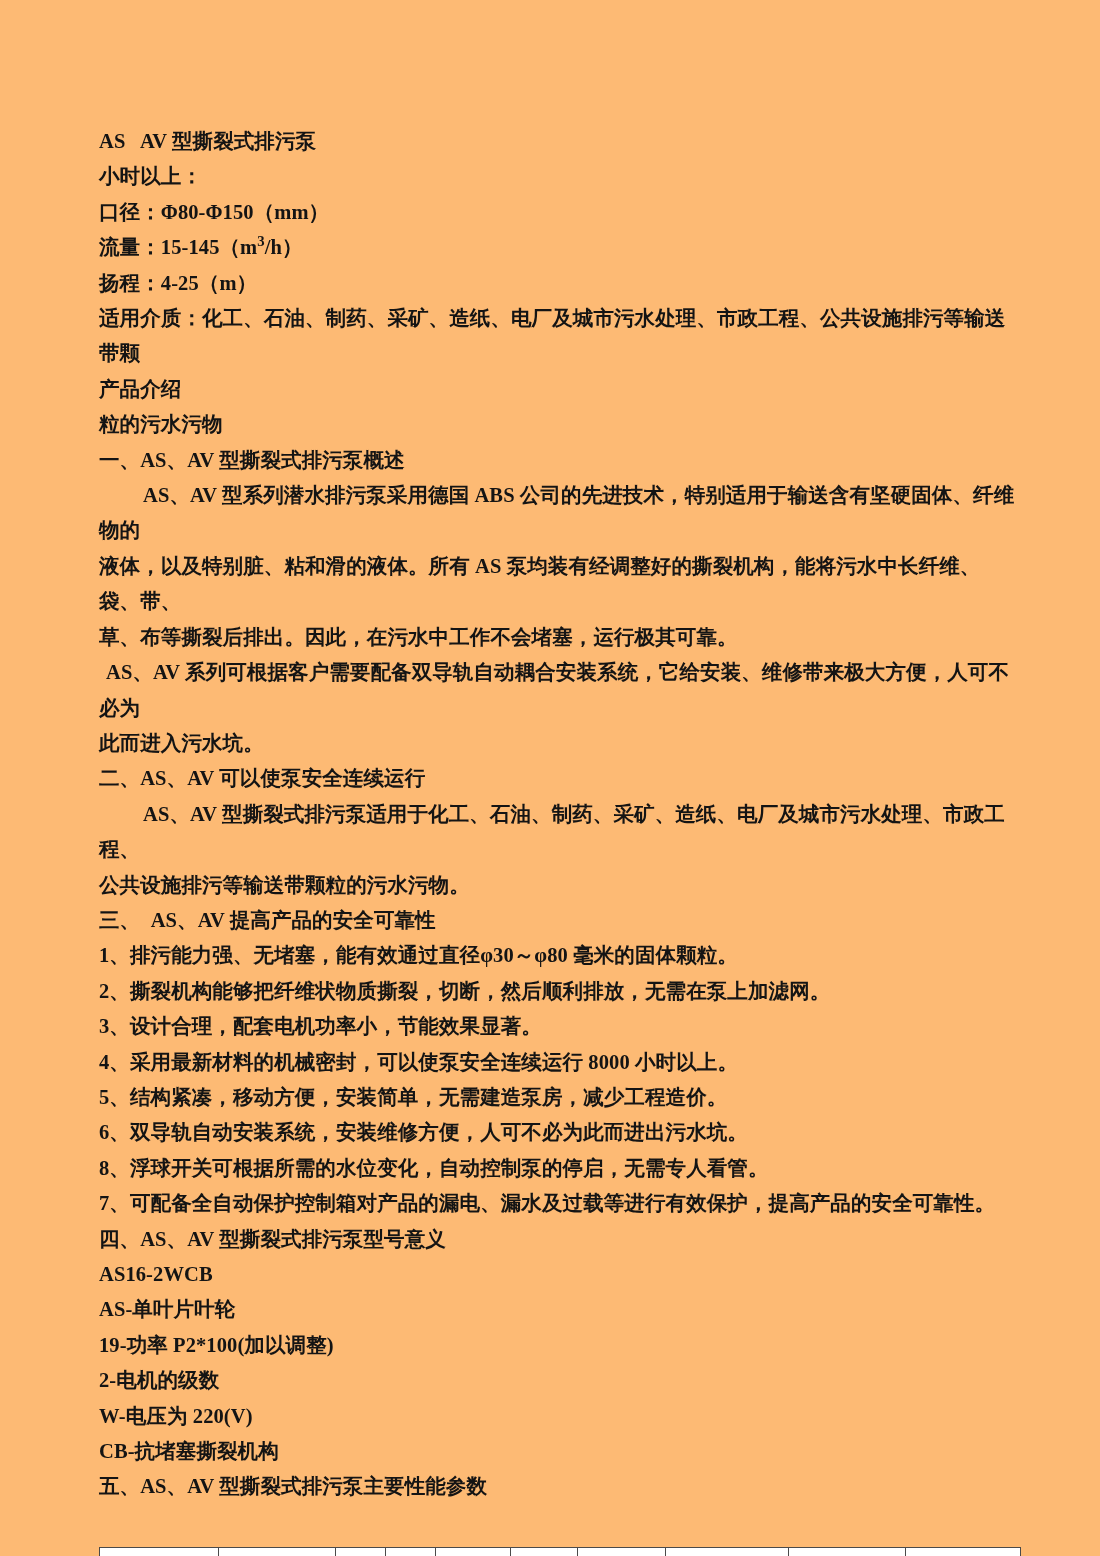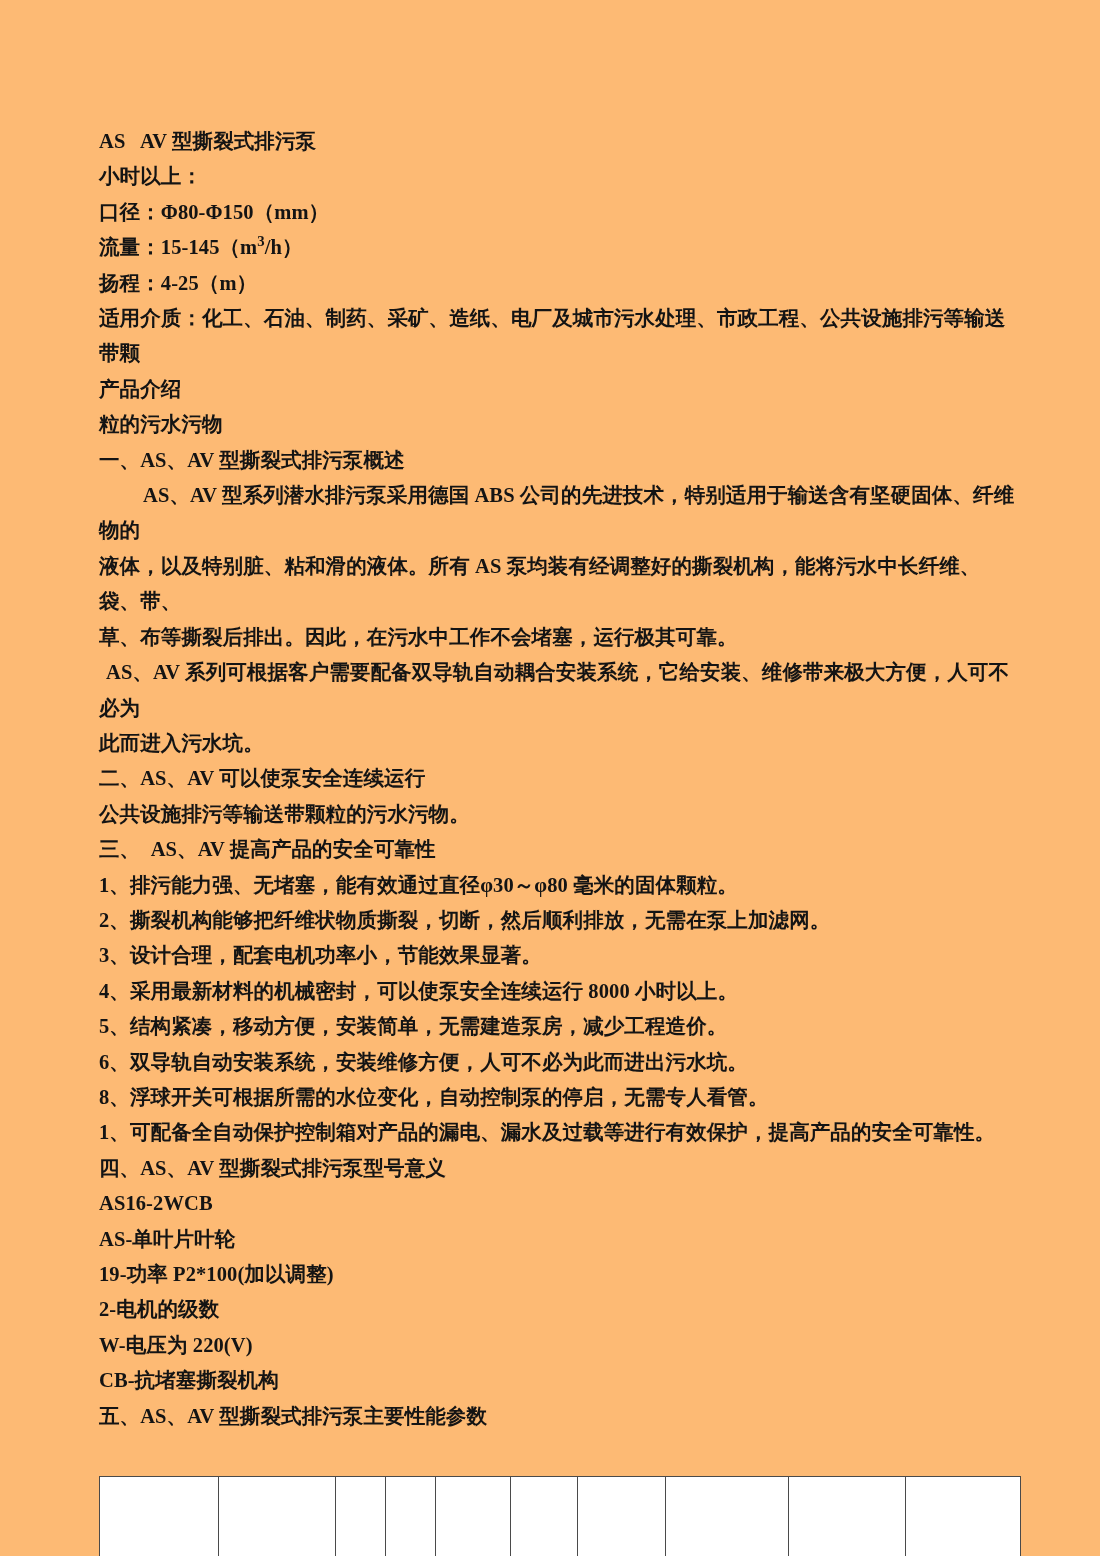--- a/index.html
+++ b/index.html
@@ -85,31 +85,32 @@
     <div class="line">粒的污水污物</div>
 
     <div class="line">一、AS、AV 型撕裂式排污泵概述</div>
     <div class="line indent2">AS、AV 型系列潜水排污泵采用德国 ABS 公司的先进技术，特别适用于输送含有坚硬固体、纤维物的</div>
     <div class="line">液体，以及特别脏、粘和滑的液体。所有 AS 泵均装有经调整好的撕裂机构，能将污水中长纤维、袋、带、</div>
     <div class="line">草、布等撕裂后排出。因此，在污水中工作不会堵塞，运行极其可靠。</div>
     <div class="line indent-sm">AS、AV 系列可根据客户需要配备双导轨自动耦合安装系统，它给安装、维修带来极大方便，人可不必为</div>
     <div class="line">此而进入污水坑。</div>
 
     <div class="line">二、AS、AV 可以使泵安全连续运行</div>
+    <div class="line indent2">AS、AV 型撕裂式排污泵适用于化工、石油、制药、采矿、造纸、电厂及城市污水处理、市政工程、</div>
     <div class="line">公共设施排污等输送带颗粒的污水污物。</div>
 
     <div class="line">三、  AS、AV 提高产品的安全可靠性</div>
     <div class="line">1、排污能力强、无堵塞，能有效通过直径φ30～φ80 毫米的固体颗粒。</div>
     <div class="line">2、撕裂机构能够把纤维状物质撕裂，切断，然后顺利排放，无需在泵上加滤网。</div>
     <div class="line">3、设计合理，配套电机功率小，节能效果显著。</div>
     <div class="line">4、采用最新材料的机械密封，可以使泵安全连续运行 8000 小时以上。</div>
     <div class="line">5、结构紧凑，移动方便，安装简单，无需建造泵房，减少工程造价。</div>
     <div class="line">6、双导轨自动安装系统，安装维修方便，人可不必为此而进出污水坑。</div>
     <div class="line">8、浮球开关可根据所需的水位变化，自动控制泵的停启，无需专人看管。</div>
-    <div class="line">1、可配备全自动保护控制箱对产品的漏电、漏水及过载等进行有效保护，提高产品的安全可靠性。</div>
+    <div class="line">7、可配备全自动保护控制箱对产品的漏电、漏水及过载等进行有效保护，提高产品的安全可靠性。</div>
 
     <div class="line">四、AS、AV 型撕裂式排污泵型号意义</div>
     <div class="line">AS16-2WCB</div>
     <div class="line">AS-单叶片叶轮</div>
     <div class="line">19-功率 P2*100(加以调整)</div>
     <div class="line">2-电机的级数</div>
     <div class="line">W-电压为 220(V)</div>
     <div class="line">CB-抗堵塞撕裂机构</div>
 
     <div class="line">五、AS、AV 型撕裂式排污泵主要性能参数</div>

